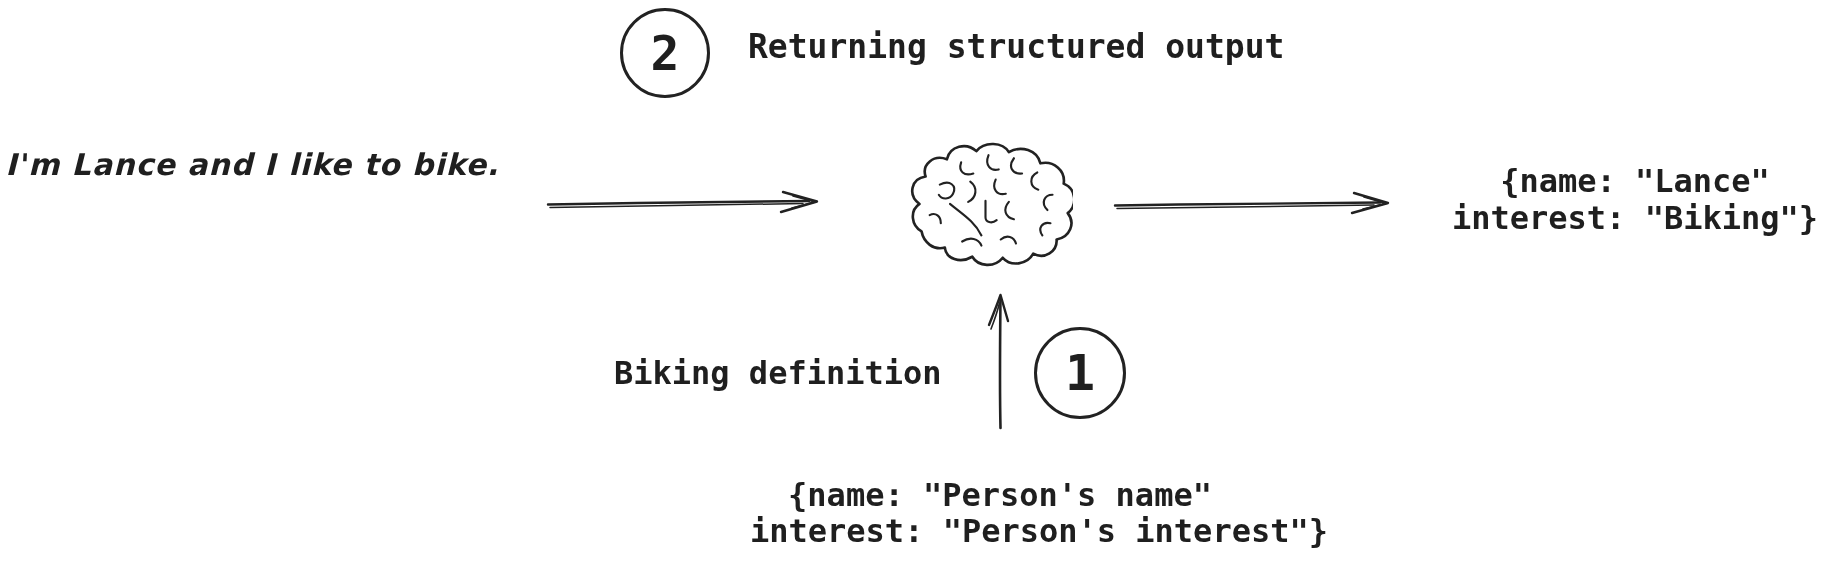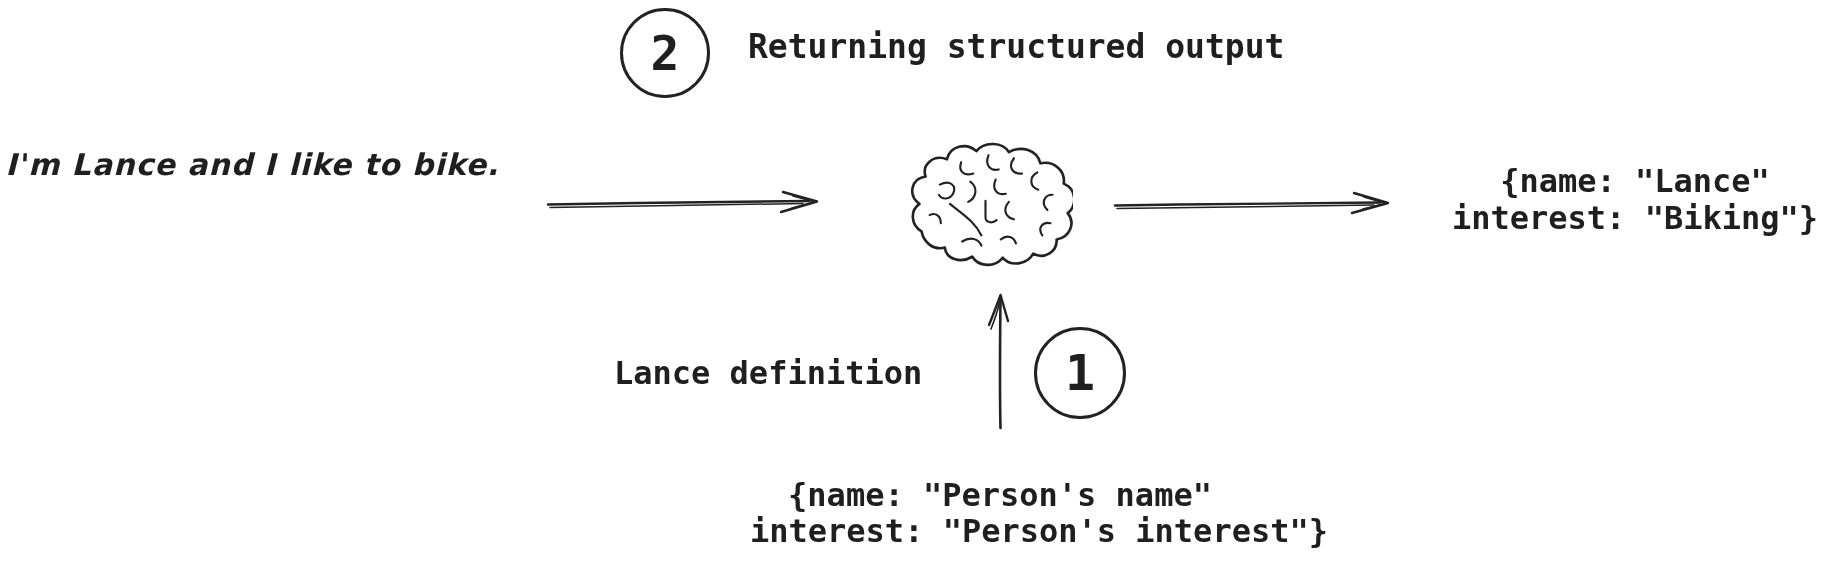--- a/index.html
+++ b/index.html
@@ -124,21 +124,21 @@
   <path class="stroke" stroke-width="1.5" d="M5 17.5 C 105 16, 205 14.5, 262 14"></path>
   <path class="stroke" stroke-width="2.4" d="M242 2 L 276 12 L 240 22"></path>
   <path class="stroke" stroke-width="1.6" d="M252 6 L 274 12.5 L 251 18"></path>
 </svg>
 
 <div class="abs json-block json-output">
   <div>{name: "Lance"</div>
   <div>interest: "Biking"}</div>
 </div>
 
-<div class="abs schema-label">Lance definition</div>
+<div class="abs schema-label">Biking definition</div>
 
 <svg class="abs" style="left:986px; top:291px;" width="30" height="140" viewBox="0 0 30 140">
   <path class="stroke" stroke-width="2.6" d="M14.5 137 C 13.5 95, 14 55, 14.5 6"></path>
   <path class="stroke" stroke-width="2.4" d="M3 34 C 7 24, 11 14, 14.5 4 L 22 30"></path>
   <path class="stroke" stroke-width="1.6" d="M5 38 C 8.5 29, 11.5 20, 13.5 12"></path>
 </svg>
 
 <div class="abs step-badge badge-1">
   <span>1</span>
 </div>

